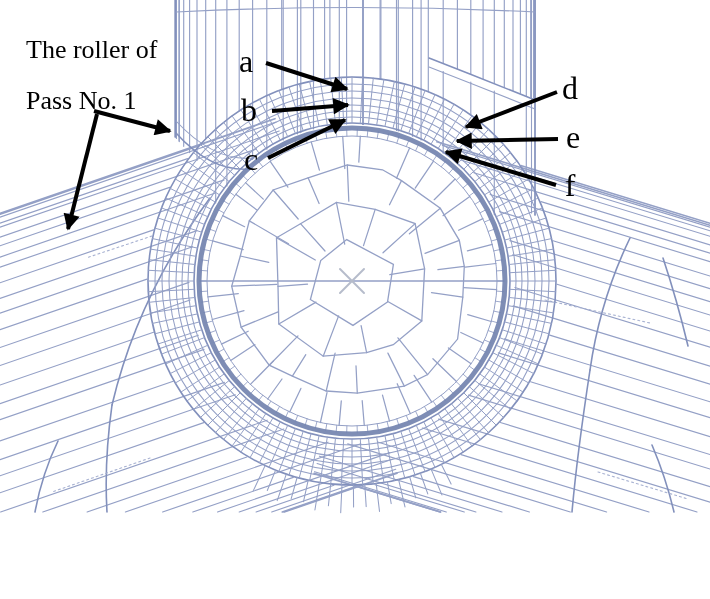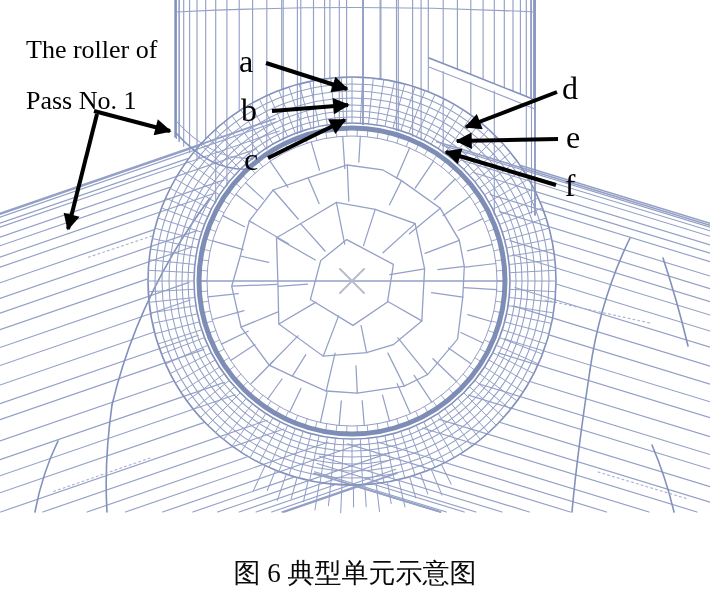--- a/index.html
+++ b/index.html
@@ -488,14 +488,13 @@
       <text class="lbl" text-anchor="middle" x="246" y="72">a</text>
       <text class="lbl" text-anchor="middle" x="249" y="121">b</text>
       <text class="lbl" text-anchor="middle" x="251" y="170">c</text>
       <text class="lbl" text-anchor="middle" x="570" y="99">d</text>
       <text class="lbl" text-anchor="middle" x="573" y="148">e</text>
       <text class="lbl" text-anchor="middle" x="570" y="196">f</text>
       <text class="rlbl" x="26" y="58">The roller of</text>
       <text class="rlbl" x="26" y="109">Pass No. 1</text>
     </g>
   </svg>
-  <div class="caption">图 6 典型单元示意图</div>
 </div>
 
 </body></html>

